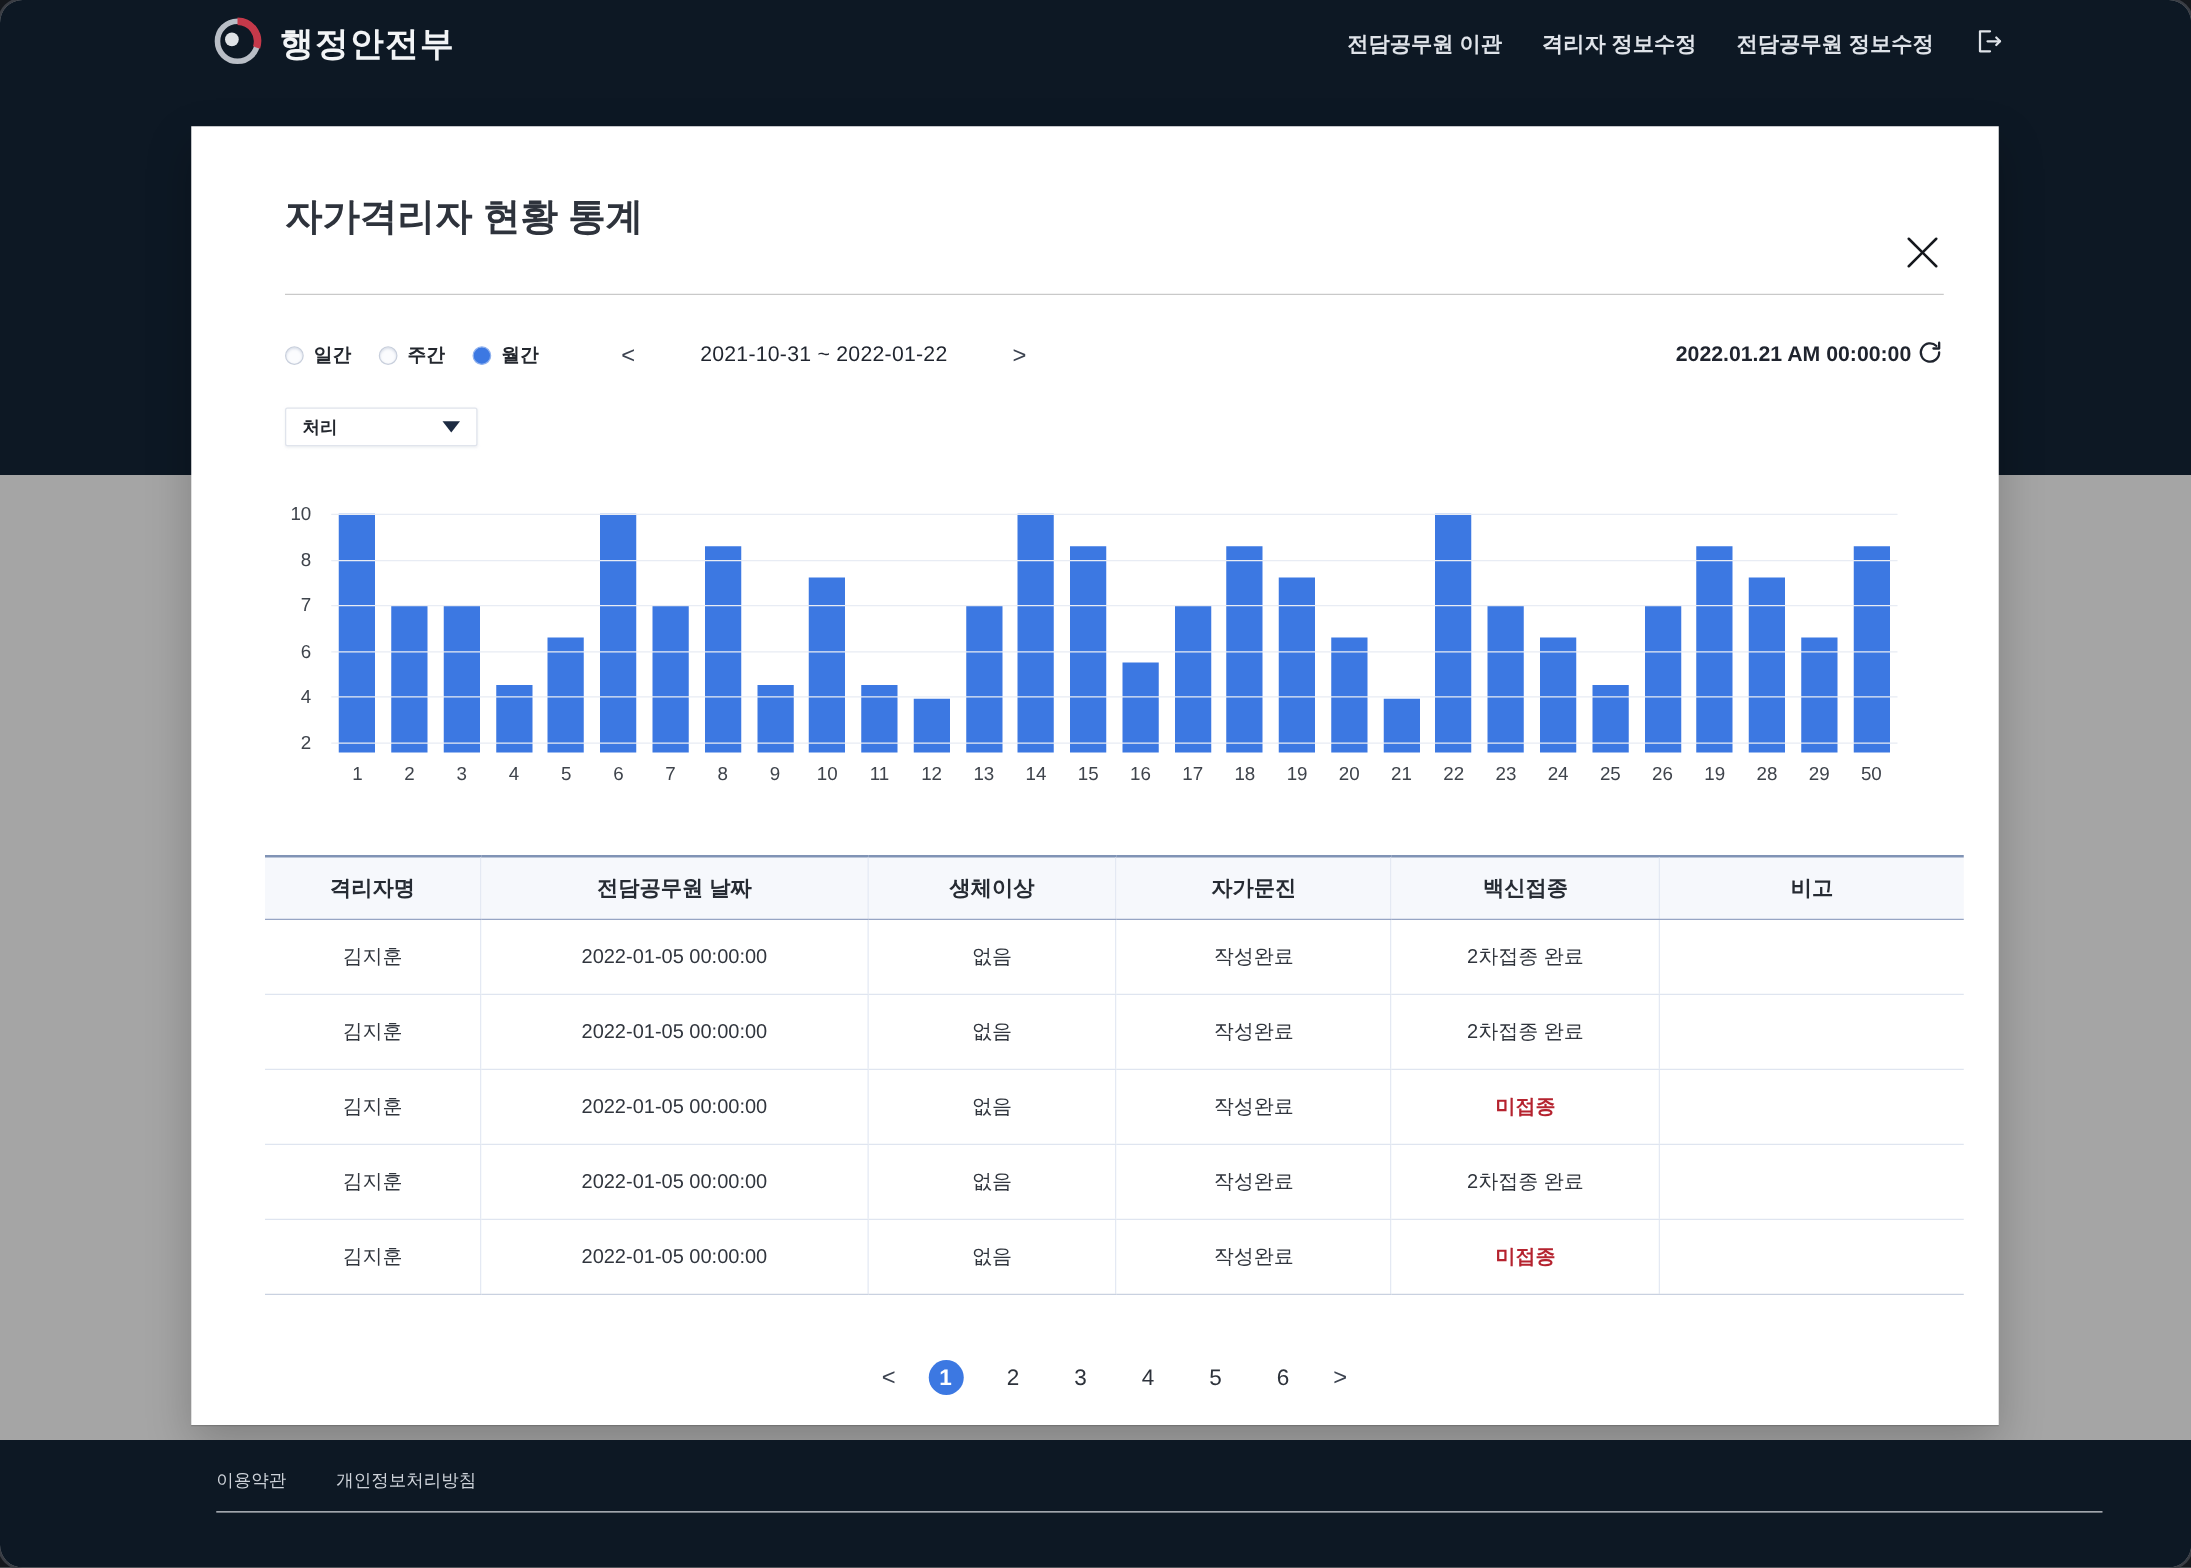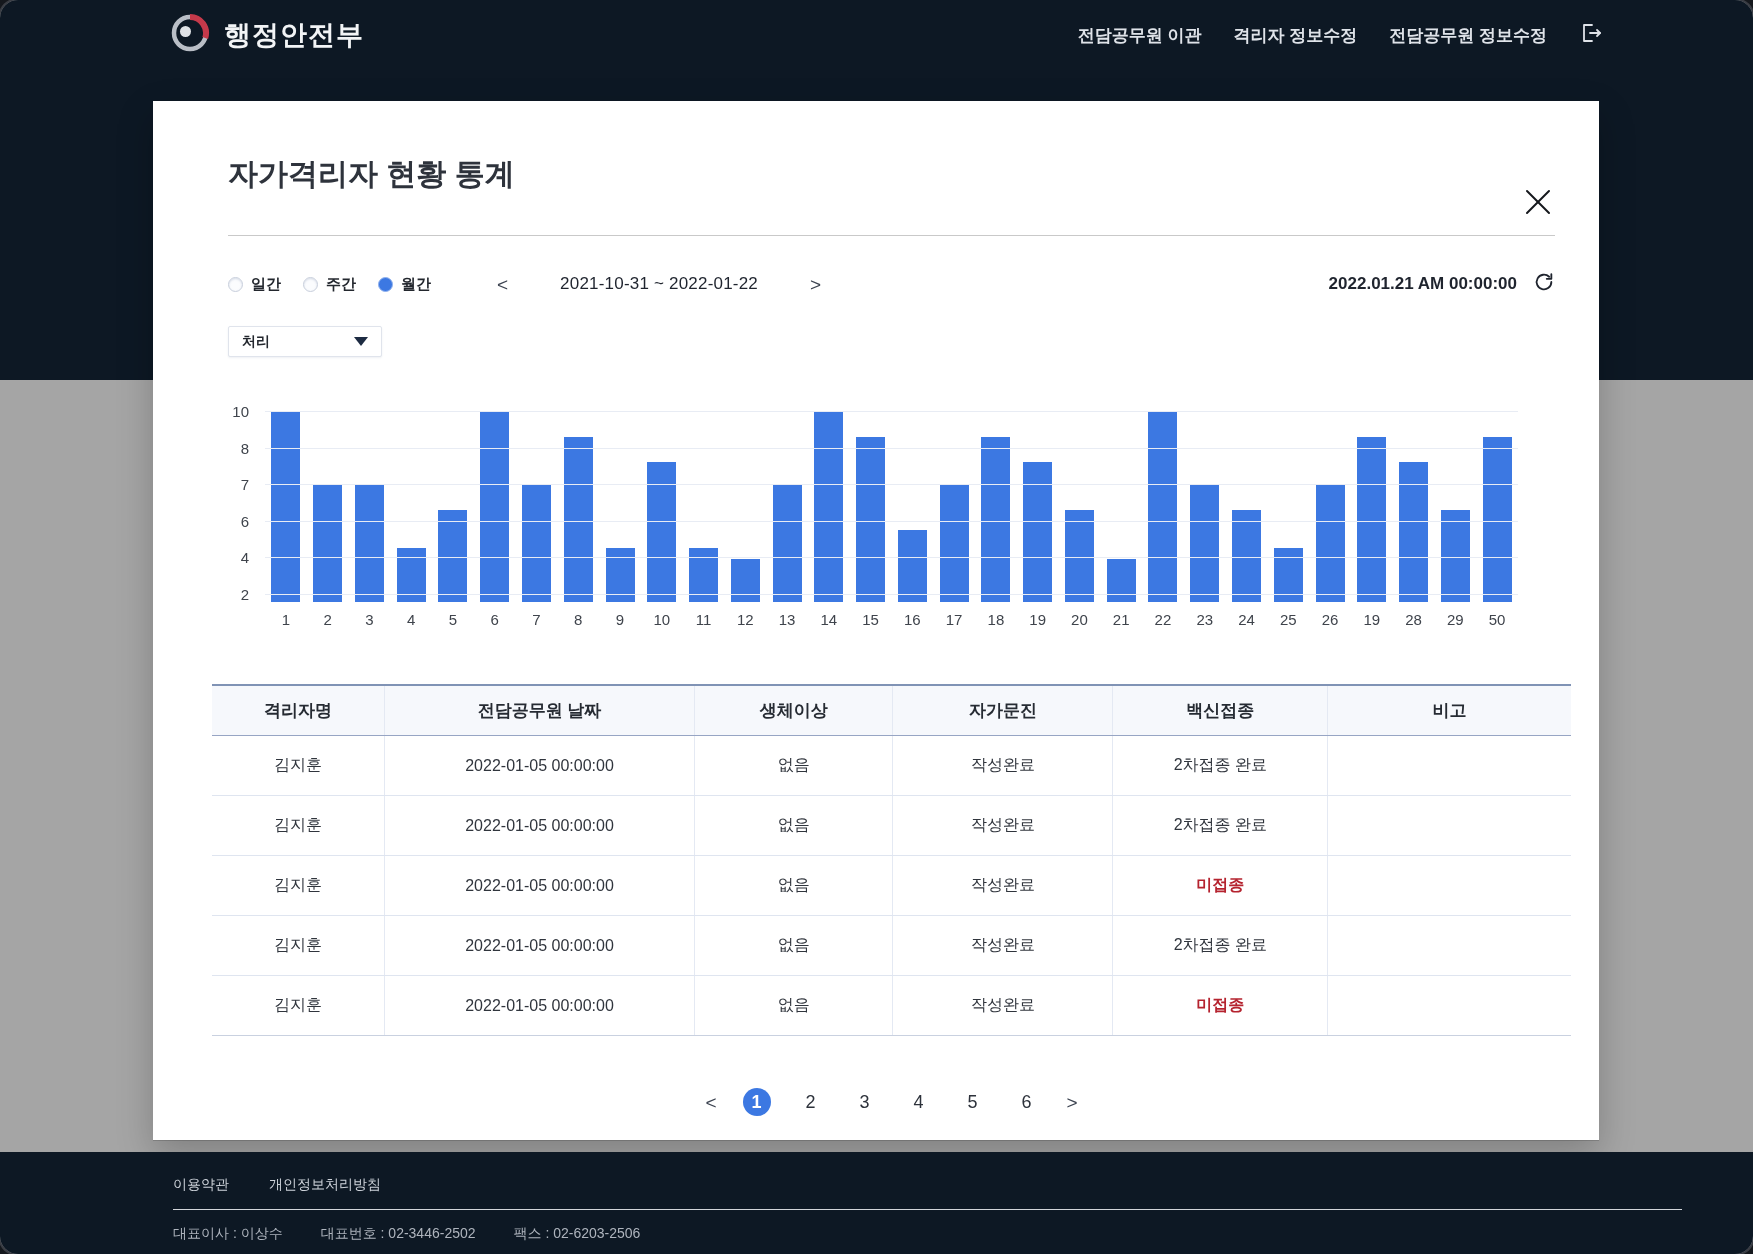--- a/index.html
+++ b/index.html
@@ -33,21 +33,21 @@
   
   .controls{margin-top:32px;height:32px;display:flex;align-items:center;}
   .radio-group{display:flex;align-items:center;gap:22px;justify-content:center;}
   .radio-opt{display:flex;align-items:center;gap:8px;cursor:pointer;}
   .radio-ind{width:15px;height:15px;border-radius:50%;background:#fbfcfe;border:1px solid #c8cfdc;box-shadow:inset 0 1px 2px rgba(170,182,205,.45);box-sizing:border-box;}
   .radio-ind.checked{background:#3c78e2;border:1px solid #8fb1ee;box-shadow:none;}
   .radio-label{font-size:15px;font-weight:700;color:#23272e;}
   .range-nav{display:flex;align-items:center;margin-left:62px;}
   .chev{font-size:19px;color:#3c4350;font-weight:400;cursor:pointer;padding:0 4px;line-height:1;}
   .date-range{font-size:17px;font-weight:400;color:#1f242e;margin:0 48px;letter-spacing:.2px;}
-  .right-status{margin-left:auto;display:flex;align-items:center;gap:16px;}
+  .right-status{margin-left:auto;display:flex;align-items:center;gap:4px;}
   .timestamp{font-size:17px;color:#1f242e;font-weight:600;}
   .refresh-btn{display:flex;align-items:center;cursor:pointer;}
 
   
   .dropdown{margin-top:26px;width:154px;height:31px;border:1px solid #e0e4ec;border-radius:2px;display:flex;align-items:center;padding:0 13px;box-sizing:border-box;cursor:pointer;background:#fff;box-shadow:0 1px 2px rgba(190,198,212,.25);}
   .dropdown-value{font-size:14px;color:#23272e;font-weight:600;}
   .caret{margin-left:auto;width:0;height:0;border-left:7px solid transparent;border-right:7px solid transparent;border-top:9px solid #1d2b42;}
 
   
   .chart{margin-top:54px;}
@@ -383,19 +383,14 @@
 
     </div>
   </div>
 
   <div class="footer">
     <div class="footer-links" id="footer-links">
         <span class="footer-link">이용약관</span>
         <span class="footer-link">개인정보처리방침</span>
       </div>
     <div class="footer-divider"></div>
-    <div class="footer-info" id="footer-info">
-        <span class="footer-info-item">대표이사 : 이상수</span>
-        <span class="footer-info-item">대표번호 : 02-3446-2502</span>
-        <span class="footer-info-item">팩스 : 02-6203-2506</span>
-      </div>
   </div>
 </div>
 
 </body></html>

